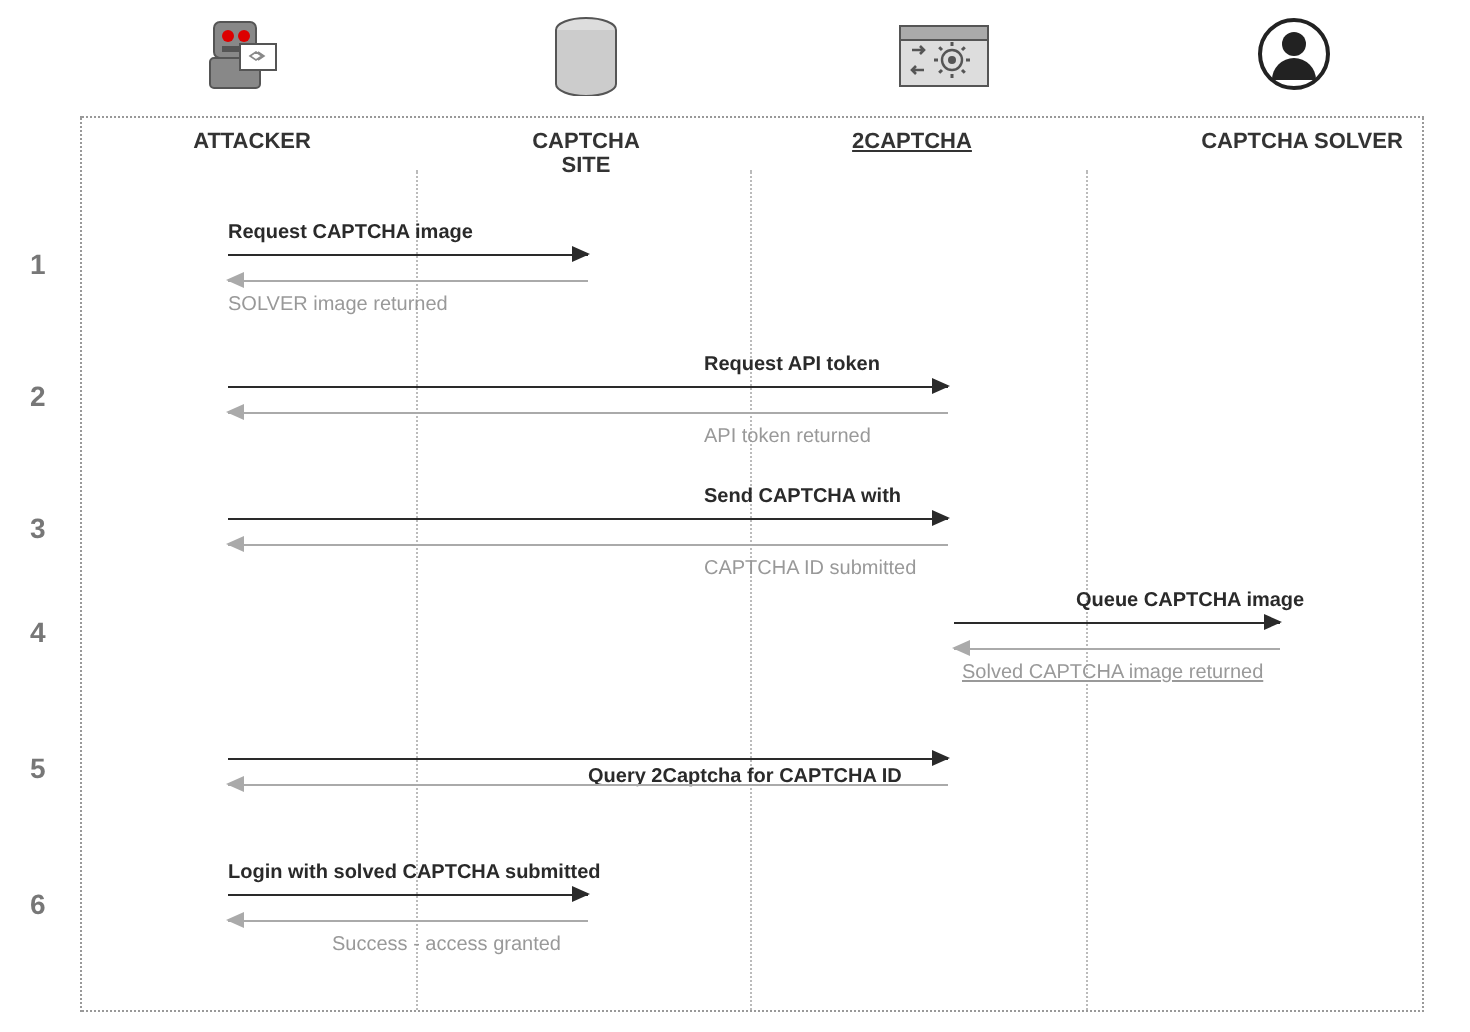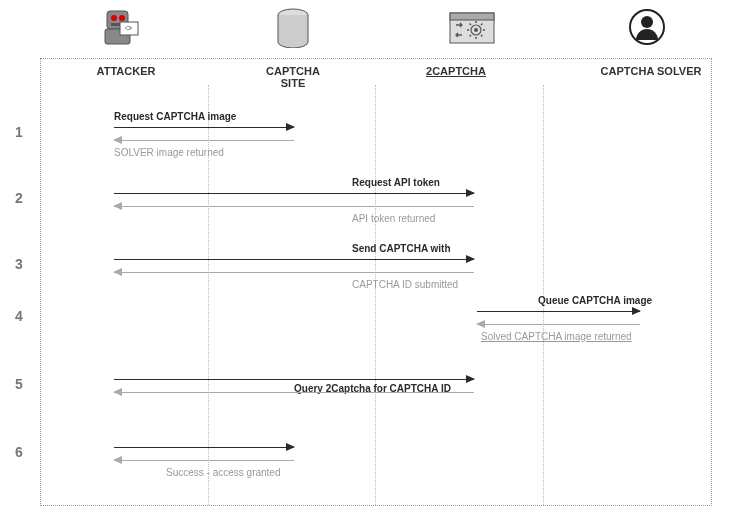--- a/index.html
+++ b/index.html
@@ -100,20 +100,21 @@
 
   <div class="label" style="left:470px;top:236px;margin-left:27px;">Queue CAPTCHA image</div>
   <div class="arrow black" style="left:436px;top:252px;width:163px;"></div>
   <div class="arrow gray left" style="left:436px;top:265px;width:163px;"></div>
   <div class="label gray" style="left:440px;top:272px;text-decoration:underline;">Solved CAPTCHA image returned</div>
 
   <div class="label" style="left:253px;top:304px;margin-top:20px;">Query 2Captcha for CAPTCHA ID</div>
   <div class="arrow black" style="left:73px;top:320px;width:360px;"></div>
   <div class="arrow gray left" style="left:73px;top:333px;width:360px;"></div>
 
+  <div class="label" style="left:73px;top:372px;">Login with solved CAPTCHA submitted</div>
   <div class="arrow black" style="left:73px;top:388px;width:180px;"></div>
   <div class="arrow gray left" style="left:73px;top:401px;width:180px;"></div>
   <div class="label gray" style="left:125px;top:408px;">Success - access granted</div>
 </div>
 
 <div class="step-num" style="top:124px;">1</div>
 <div class="step-num" style="top:190px;">2</div>
 <div class="step-num" style="top:256px;">3</div>
 <div class="step-num" style="top:308px;">4</div>
 <div class="step-num" style="top:376px;">5</div>

